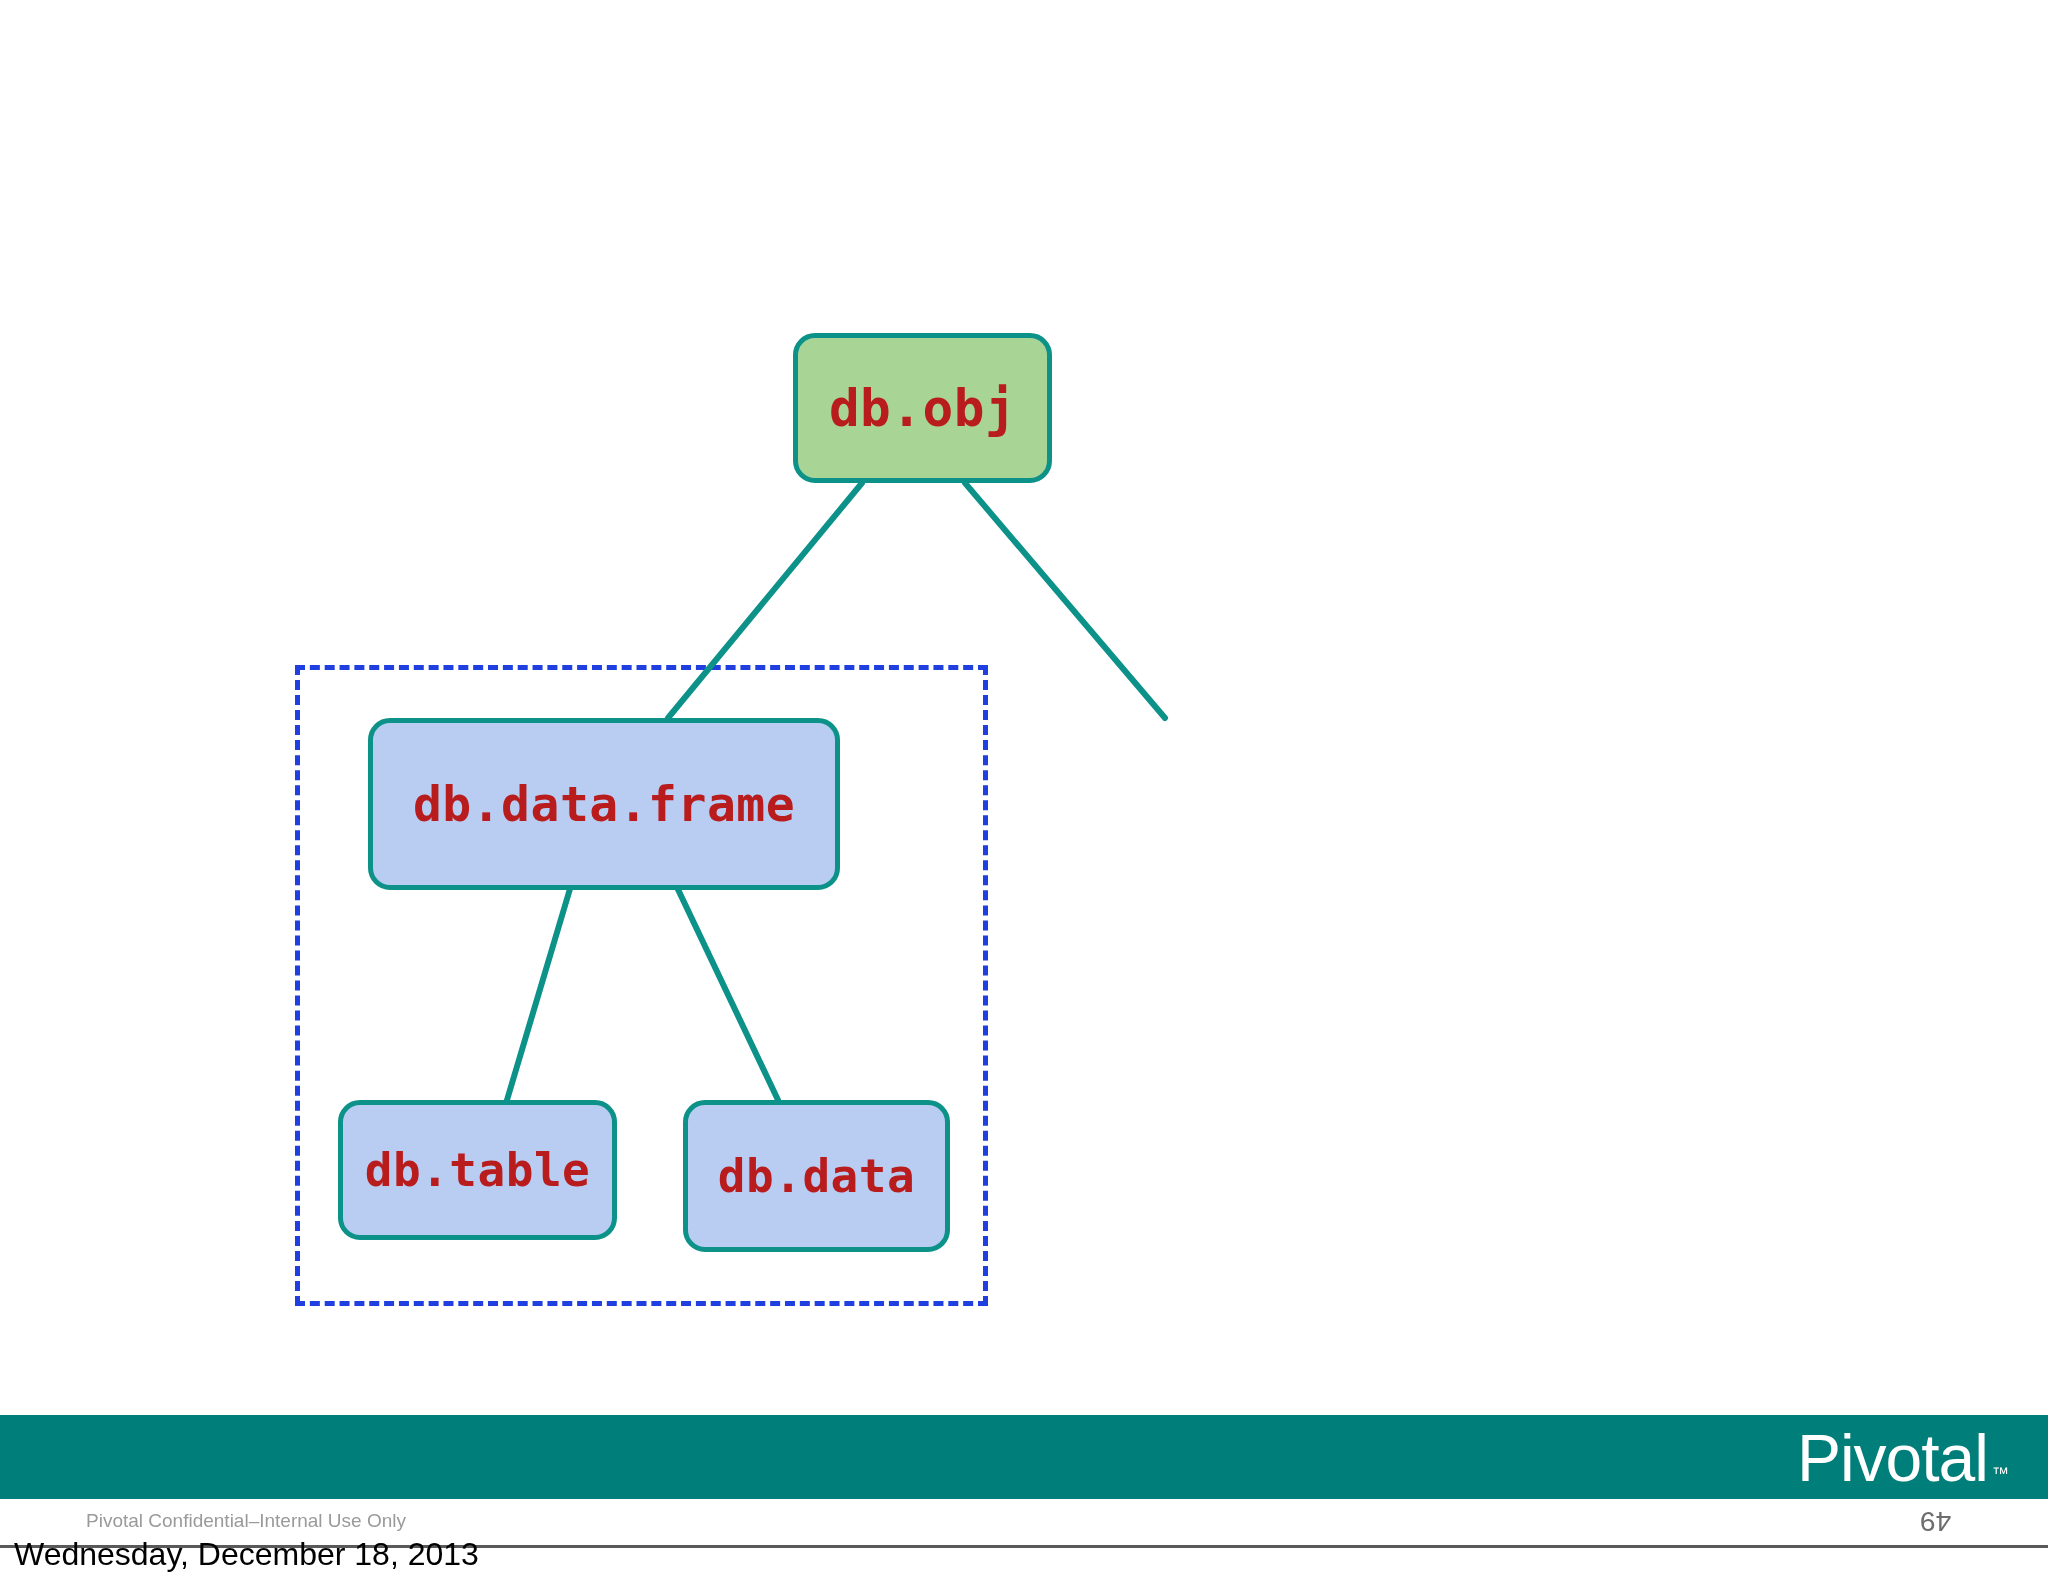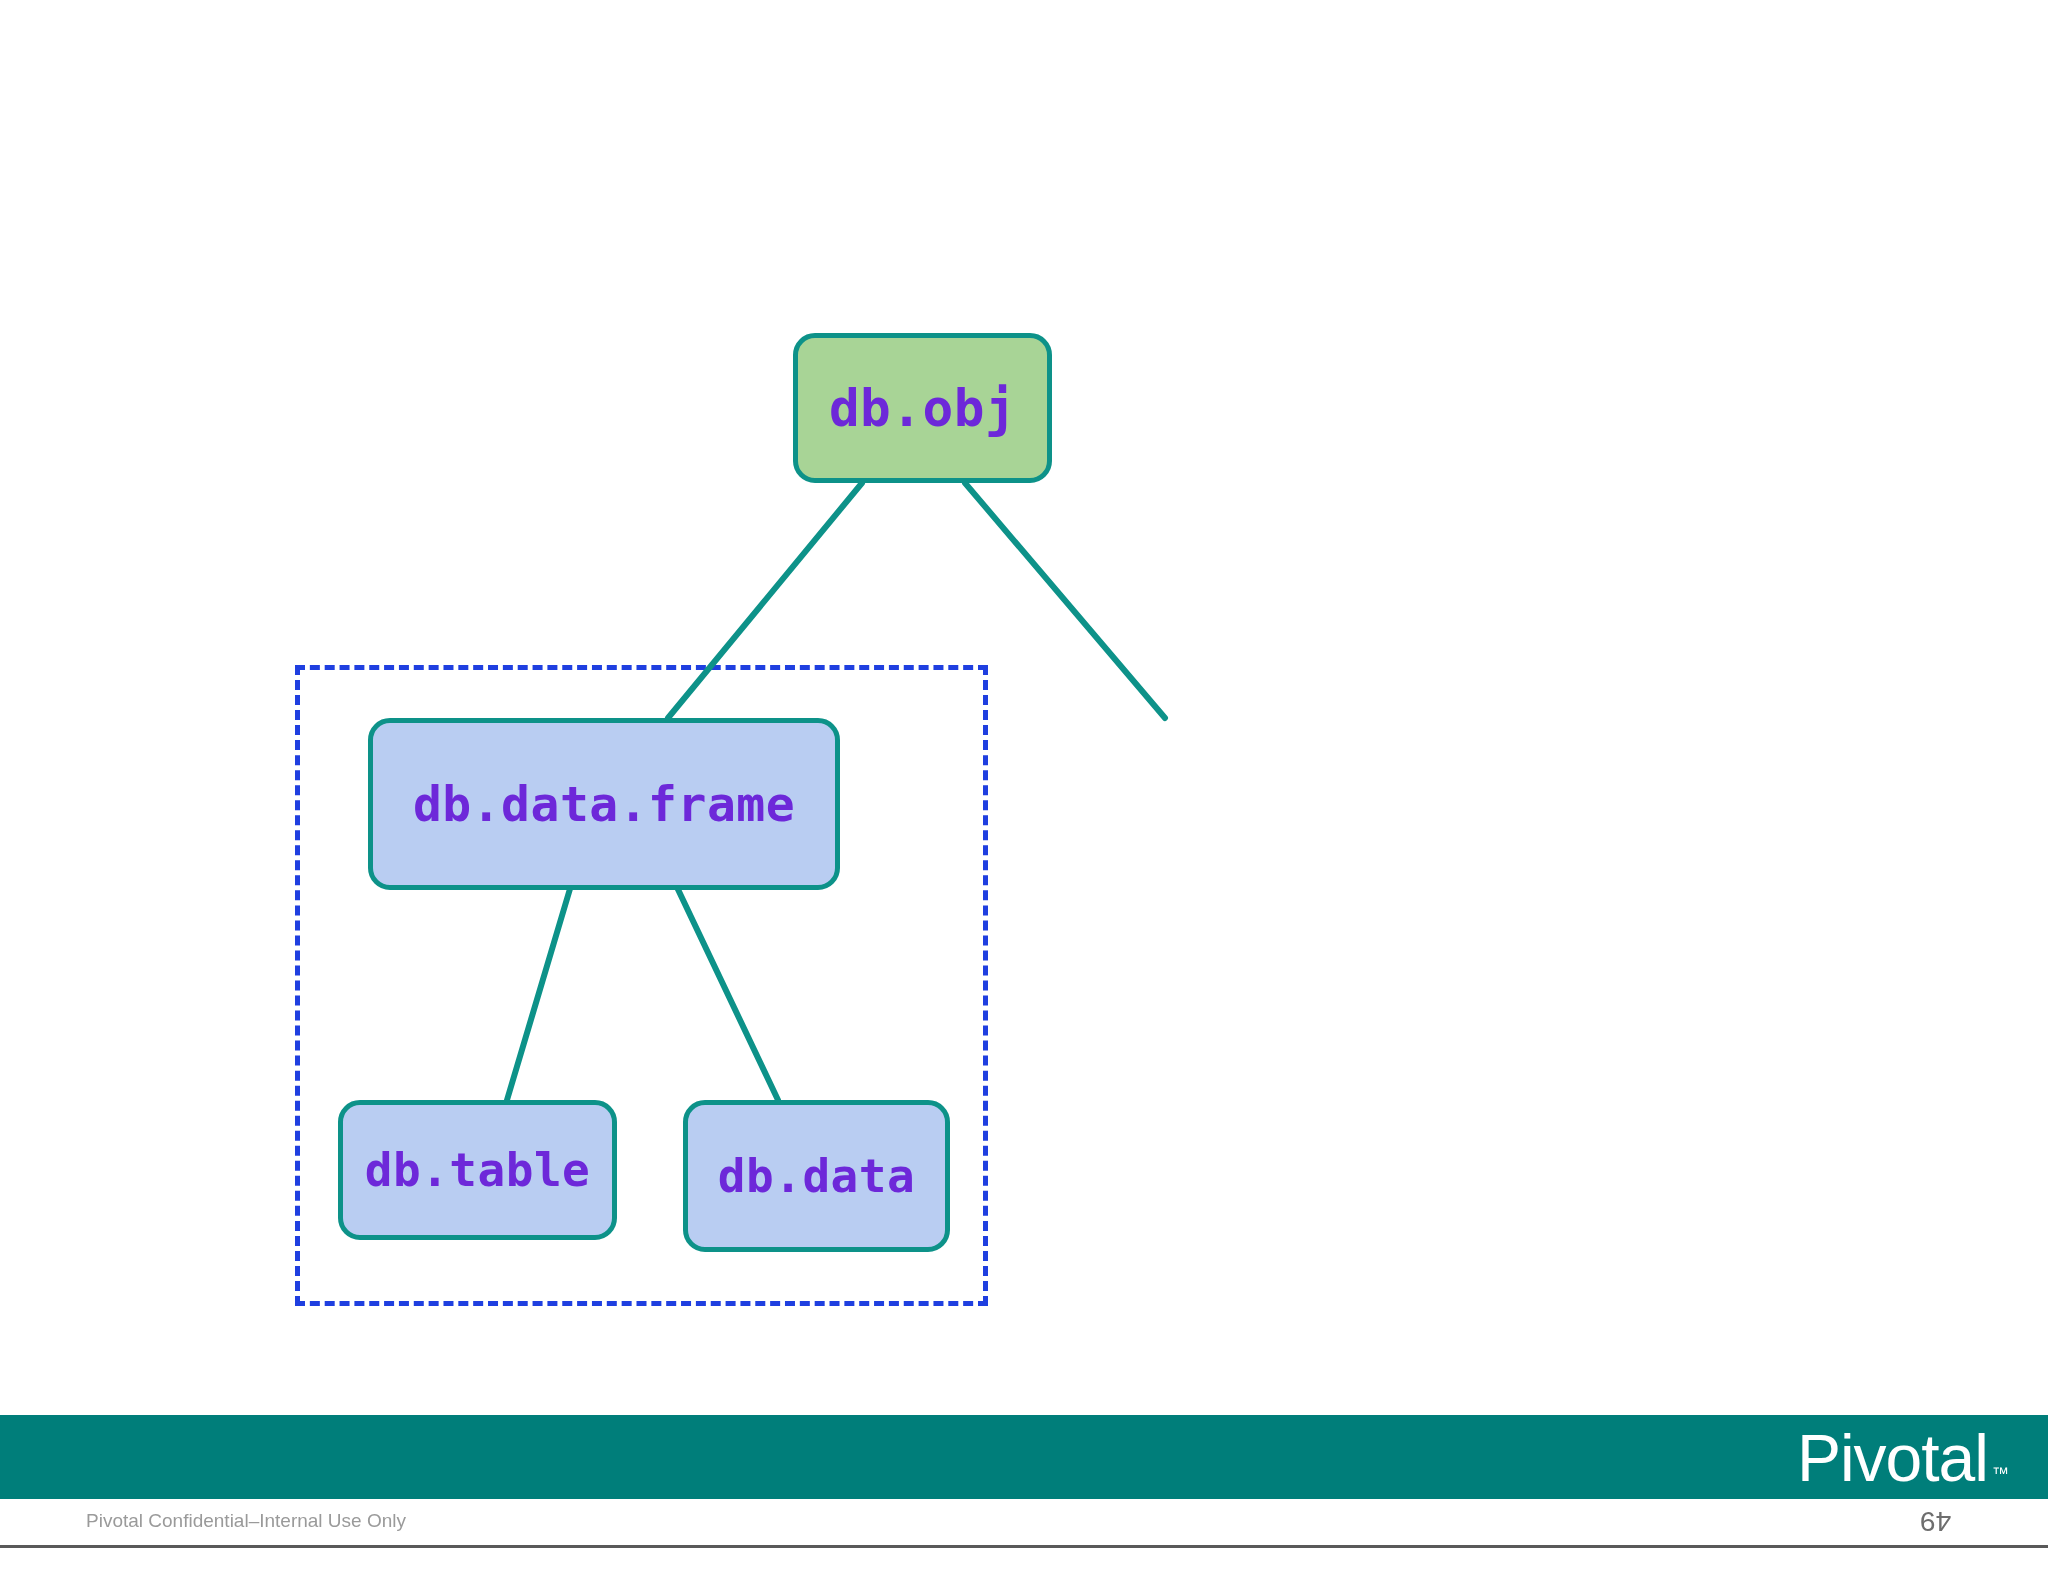--- a/index.html
+++ b/index.html
@@ -56,21 +56,21 @@
   .node {
     position: absolute;
     box-sizing: border-box;
     display: flex;
     align-items: center;
     justify-content: center;
     border: 5px solid #0d9289;
     border-radius: 22px;
     font-family: "DejaVu Sans Mono", "Liberation Mono", monospace;
     font-weight: bold;
-    color: #6d28d9;
+    color: #b91c1c;
     letter-spacing: 0.5px;
     white-space: nowrap;
   }
   .node-green { background: #a8d496; }
   .node-blue  { background: #b9cdf2; }
 
   #node-db-obj {
     left: 793px; top: 333px;
     width: 259px; height: 150px;
     font-size: 51px;
@@ -205,14 +205,15 @@
     <span>Pivotal</span>
     <span class="tm">™</span>
   </div>
 
   <div id="footer-white"></div>
 
   <div id="confidential-note">Pivotal Confidential–Internal Use Only</div>
 
   <div id="page-number">49</div>
 
+  <div id="slide-date">Wednesday, December 18, 2013</div>
 
 </div>
 
 </body></html>

